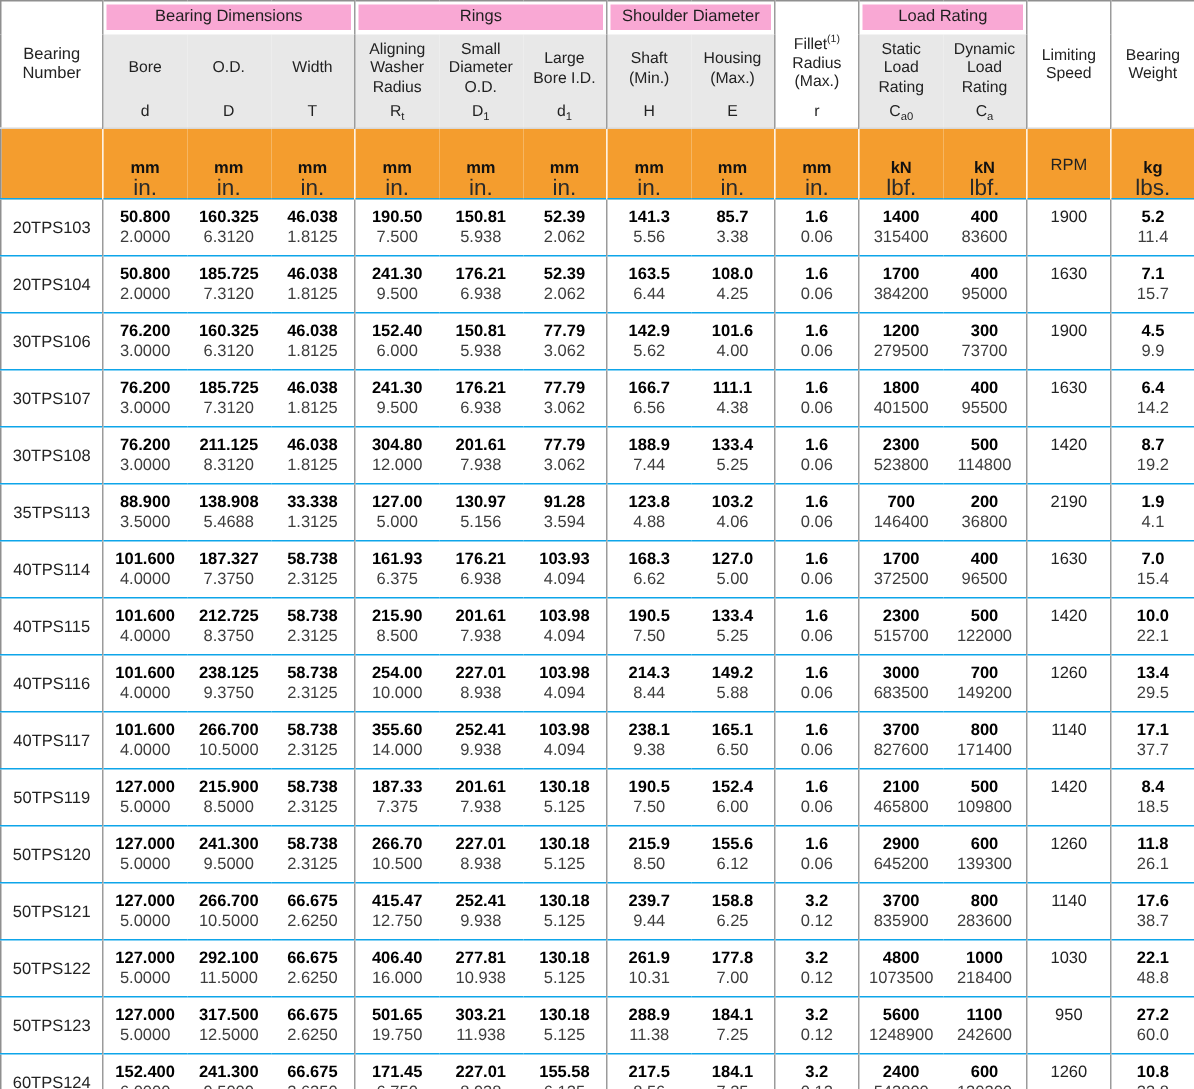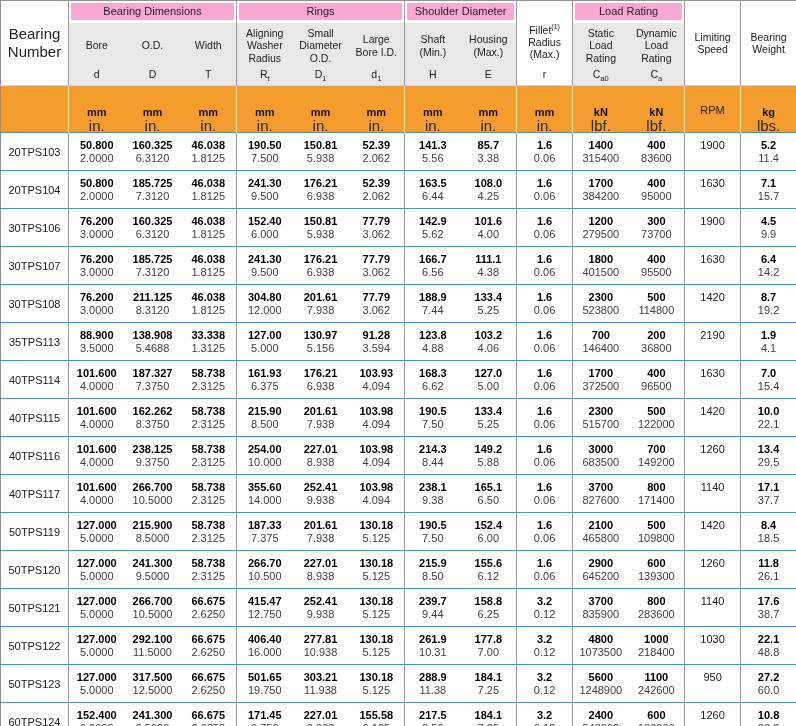--- a/index.html
+++ b/index.html
@@ -20,21 +20,21 @@
   
   tr.grp-row th{height:22px;background:#fff;vertical-align:top;}
   tr.grp-row th.grp{background:#fff;}
   .gbox{
     margin:2px 2px 1px 2px;height:17px;line-height:17px;background:#f9a8d4;
     font-size:11px;color:#1f1f1f;text-align:center;
   }
   th.bn-head{background:#ebebeb;}
   th.bn-head .bn-label{
     height:84px;display:flex;align-items:center;justify-content:center;
-    font-size:15px;line-height:1.2;color:#222;padding:0 6px;text-align:center;
+    font-size:11px;line-height:1.2;color:#222;padding:0 6px;text-align:center;
   }
   th.tall{background:#e8e8e8;vertical-align:top;}
   .wrap{display:flex;flex-direction:column;height:62px;}
   .wrap.tallwrap{height:84px;}
   tr.sub-row th{background:#e8e8e8;height:62px;vertical-align:top;margin-left:33px;}
   .sub-label{
     flex:1;display:flex;align-items:center;justify-content:center;
     font-size:10.5px;line-height:1.15;color:#222;text-align:center;padding:0 5px;
   }
   .sub-label.pad-top{padding-top:14px;}
@@ -632,21 +632,21 @@
         </tr>
         <tr>
           <td>
             <div class="num">40TPS115</div>
           </td>
           <td class="gl">
             <div class="l1">101.600</div>
             <div class="l2">4.0000</div>
           </td>
           <td class="">
-            <div class="l1">162.262</div>
+            <div class="l1">212.725</div>
             <div class="l2">8.3750</div>
           </td>
           <td class="">
             <div class="l1">58.738</div>
             <div class="l2">2.3125</div>
           </td>
           <td class="gl">
             <div class="l1">215.90</div>
             <div class="l2">8.500</div>
           </td>

